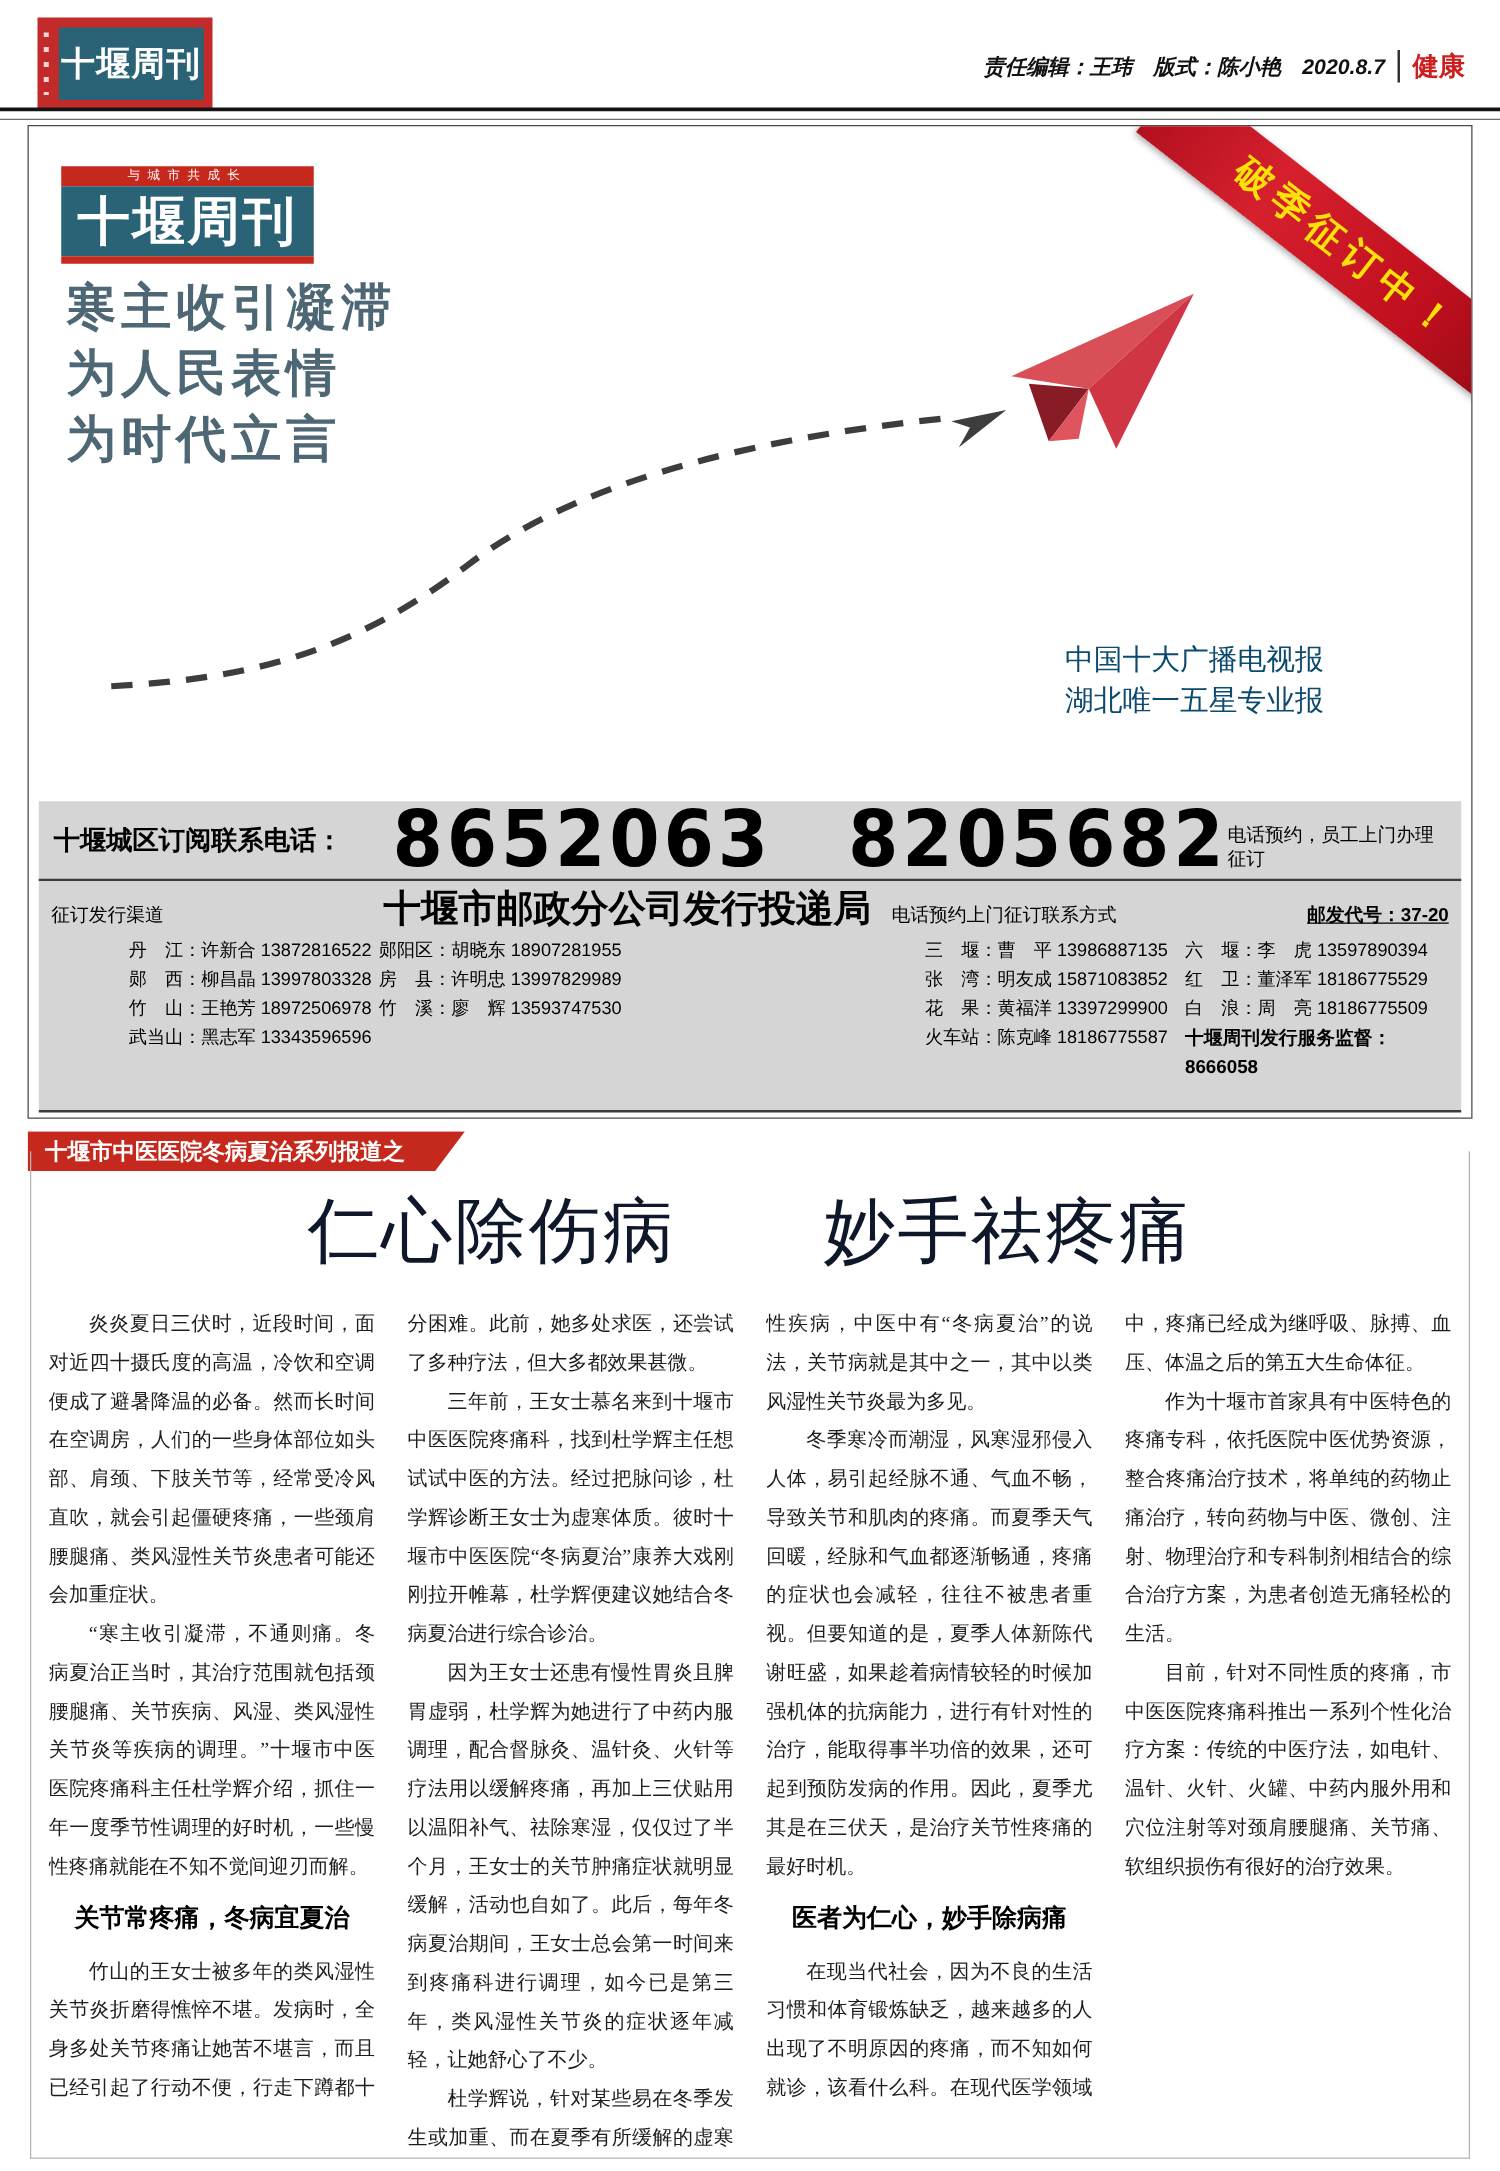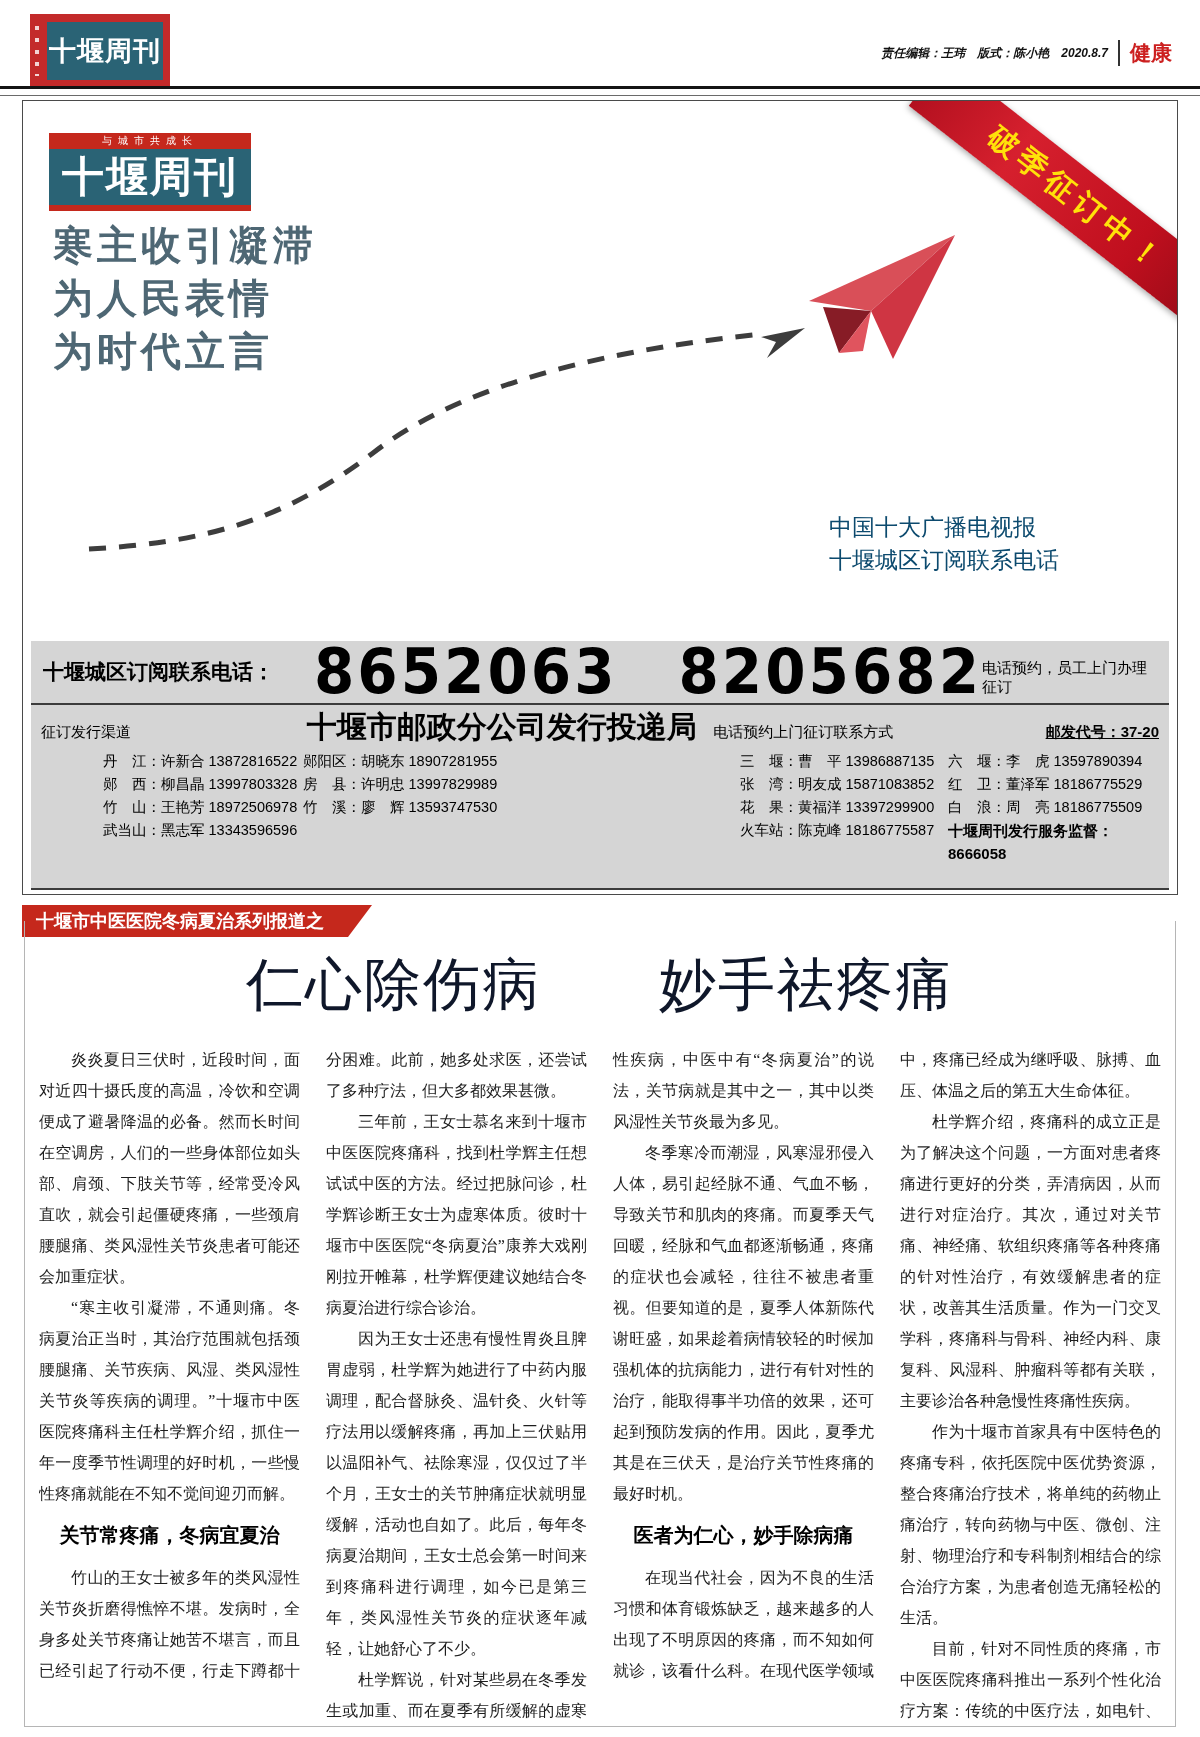--- a/index.html
+++ b/index.html
@@ -24,21 +24,21 @@
   .masthead-mini .side-marks{
     position:absolute; left:5px; top:12px; width:4px; height:50px;
     background:repeating-linear-gradient(#fff 0 4px, rgba(255,255,255,0) 4px 12px);
     opacity:.8;
   }
   .page-meta {
     position:absolute; right:28px; top:38px; height:30px;
     display:flex; align-items:center; gap:10px;
     font-family:"Liberation Sans", sans-serif;
   }
-  .page-meta .meta-text { font-size:12px; font-weight:bold; font-style:italic; color:#111; }
+  .page-meta .meta-text { font-size:17px; font-weight:bold; font-style:italic; color:#111; }
   .page-meta .vline { width:2px; height:26px; background:#333; }
   .page-meta .section { font-size:21px; font-weight:bold; color:#cc2020; }
   .header-rule {
     position:absolute; left:0; top:86px; width:1200px; height:6px;
     border-top:3px solid #141414; border-bottom:1px solid #6a6a6a;
   }
   
   .ad-box {
     position:absolute; left:22px; top:100px; width:1154px; height:793px;
     border:1px solid #4a4a4a; background:#fff; overflow:hidden;
@@ -191,21 +191,21 @@
       <g>
         <polygon points="786,200 932,134 848,210" fill="#d94f58"></polygon>
         <polygon points="932,134 848,210 870,258" fill="#cf3543"></polygon>
         <polygon points="800,206 848,210 816,252" fill="#871c26"></polygon>
         <polygon points="816,252 848,210 840,250" fill="#e0545e"></polygon>
       </g>
     </svg>
 
     <div class="honors">
       <div>中国十大广播电视报</div>
-      <div>十堰城区订阅联系电话</div>
+      <div>湖北唯一五星专业报</div>
     </div>
 
     <div class="ribbon">
       <span>破季征订中！</span>
     </div>
 
     <div class="ad-footer">
 
       <div class="phone-row">
         <span class="label">十堰城区订阅联系电话：</span>
@@ -253,19 +253,18 @@
         <p class="para">炎炎夏日三伏时，近段时间，面对近四十摄氏度的高温，冷饮和空调便成了避暑降温的必备。然而长时间在空调房，人们的一些身体部位如头部、肩颈、下肢关节等，经常受冷风直吹，就会引起僵硬疼痛，一些颈肩腰腿痛、类风湿性关节炎患者可能还会加重症状。</p>
         <p class="para">“寒主收引凝滞，不通则痛。冬病夏治正当时，其治疗范围就包括颈腰腿痛、关节疾病、风湿、类风湿性关节炎等疾病的调理。”十堰市中医医院疼痛科主任杜学辉介绍，抓住一年一度季节性调理的好时机，一些慢性疼痛就能在不知不觉间迎刃而解。</p>
         <h3 class="subhead">关节常疼痛，冬病宜夏治</h3>
         <p class="para">竹山的王女士被多年的类风湿性关节炎折磨得憔悴不堪。发病时，全身多处关节疼痛让她苦不堪言，而且已经引起了行动不便，行走下蹲都十分困难。此前，她多处求医，还尝试了多种疗法，但大多都效果甚微。</p>
         <p class="para">三年前，王女士慕名来到十堰市中医医院疼痛科，找到杜学辉主任想试试中医的方法。经过把脉问诊，杜学辉诊断王女士为虚寒体质。彼时十堰市中医医院“冬病夏治”康养大戏刚刚拉开帷幕，杜学辉便建议她结合冬病夏治进行综合诊治。</p>
         <p class="para">因为王女士还患有慢性胃炎且脾胃虚弱，杜学辉为她进行了中药内服调理，配合督脉灸、温针灸、火针等疗法用以缓解疼痛，再加上三伏贴用以温阳补气、祛除寒湿，仅仅过了半个月，王女士的关节肿痛症状就明显缓解，活动也自如了。此后，每年冬病夏治期间，王女士总会第一时间来到疼痛科进行调理，如今已是第三年，类风湿性关节炎的症状逐年减轻，让她舒心了不少。</p>
         <p class="para">杜学辉说，针对某些易在冬季发生或加重、而在夏季有所缓解的虚寒性疾病，中医中有“冬病夏治”的说法，关节病就是其中之一，其中以类风湿性关节炎最为多见。</p>
         <p class="para">冬季寒冷而潮湿，风寒湿邪侵入人体，易引起经脉不通、气血不畅，导致关节和肌肉的疼痛。而夏季天气回暖，经脉和气血都逐渐畅通，疼痛的症状也会减轻，往往不被患者重视。但要知道的是，夏季人体新陈代谢旺盛，如果趁着病情较轻的时候加强机体的抗病能力，进行有针对性的治疗，能取得事半功倍的效果，还可起到预防发病的作用。因此，夏季尤其是在三伏天，是治疗关节性疼痛的最好时机。</p>
         <h3 class="subhead">医者为仁心，妙手除病痛</h3>
         <p class="para">在现当代社会，因为不良的生活习惯和体育锻炼缺乏，越来越多的人出现了不明原因的疼痛，而不知如何就诊，该看什么科。在现代医学领域中，疼痛已经成为继呼吸、脉搏、血压、体温之后的第五大生命体征。</p>
-        <p class="para">杜学辉介绍，疼痛科的成立正是为了解决这个问题，一方面对患者疼痛进行更好的分类，弄清病因，从而进行对症治疗。其次，通过对关节痛、神经痛、软组织疼痛等各种疼痛的针对性治疗，有效缓解患者的症状，改善其生活质量。作为一门交叉学科，疼痛科与骨科、神经内科、康复科、风湿科、肿瘤科等都有关联，主要诊治各种急慢性疼痛性疾病。</p>
         <p class="para">作为十堰市首家具有中医特色的疼痛专科，依托医院中医优势资源，整合疼痛治疗技术，将单纯的药物止痛治疗，转向药物与中医、微创、注射、物理治疗和专科制剂相结合的综合治疗方案，为患者创造无痛轻松的生活。</p>
         <p class="para">目前，针对不同性质的疼痛，市中医医院疼痛科推出一系列个性化治疗方案：传统的中医疗法，如电针、温针、火针、火罐、中药内服外用和穴位注射等对颈肩腰腿痛、关节痛、软组织损伤有很好的治疗效果。</p>
       </div>
   </div>
 
 </div>
 
 </body></html>

